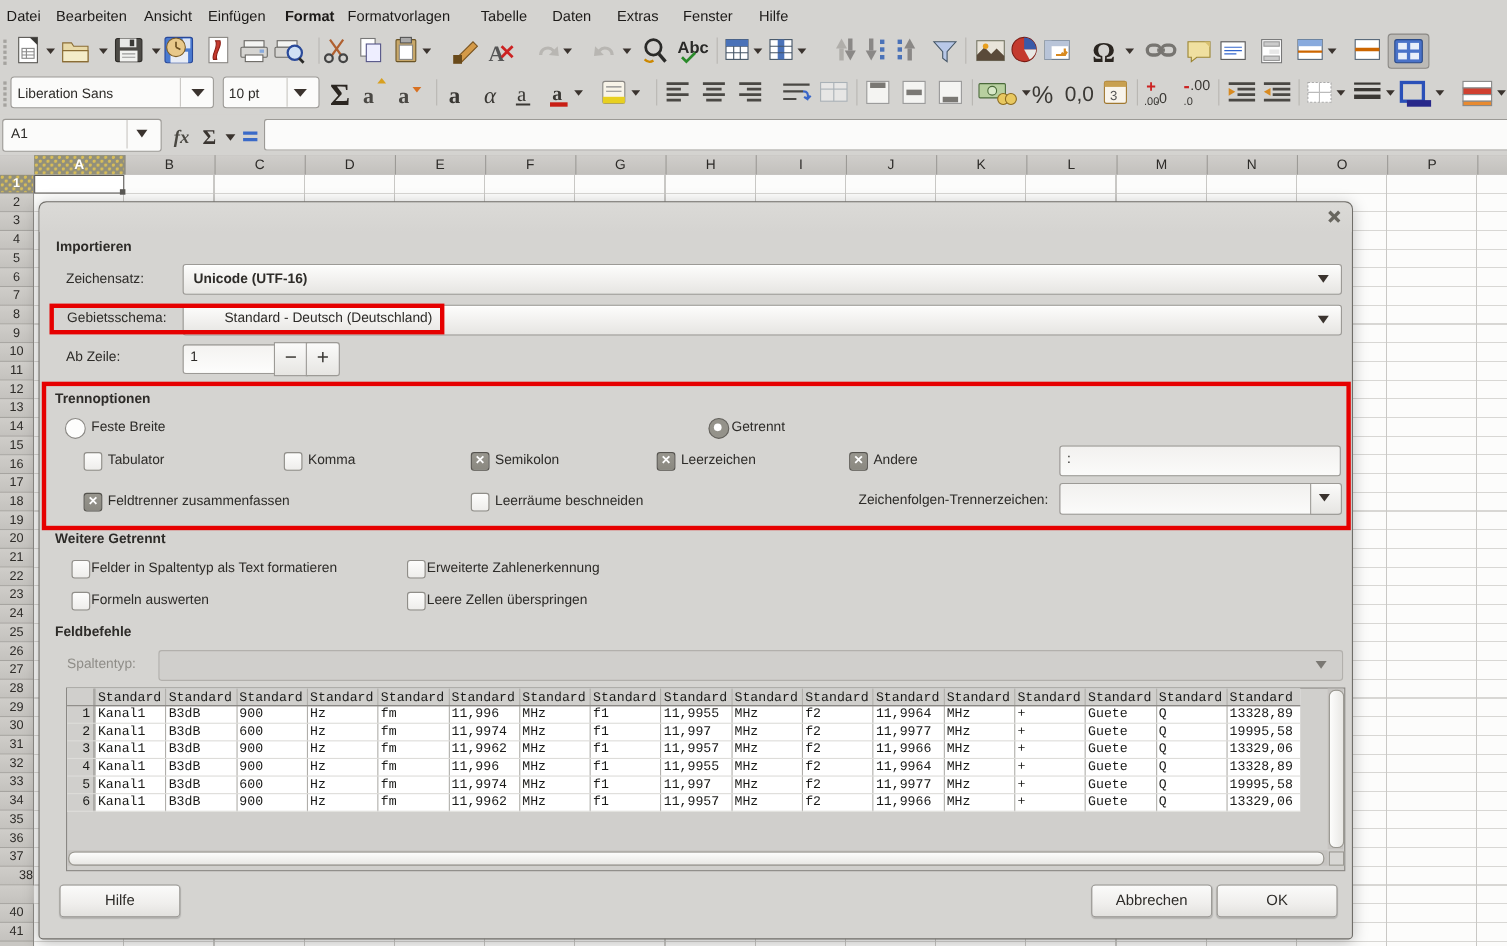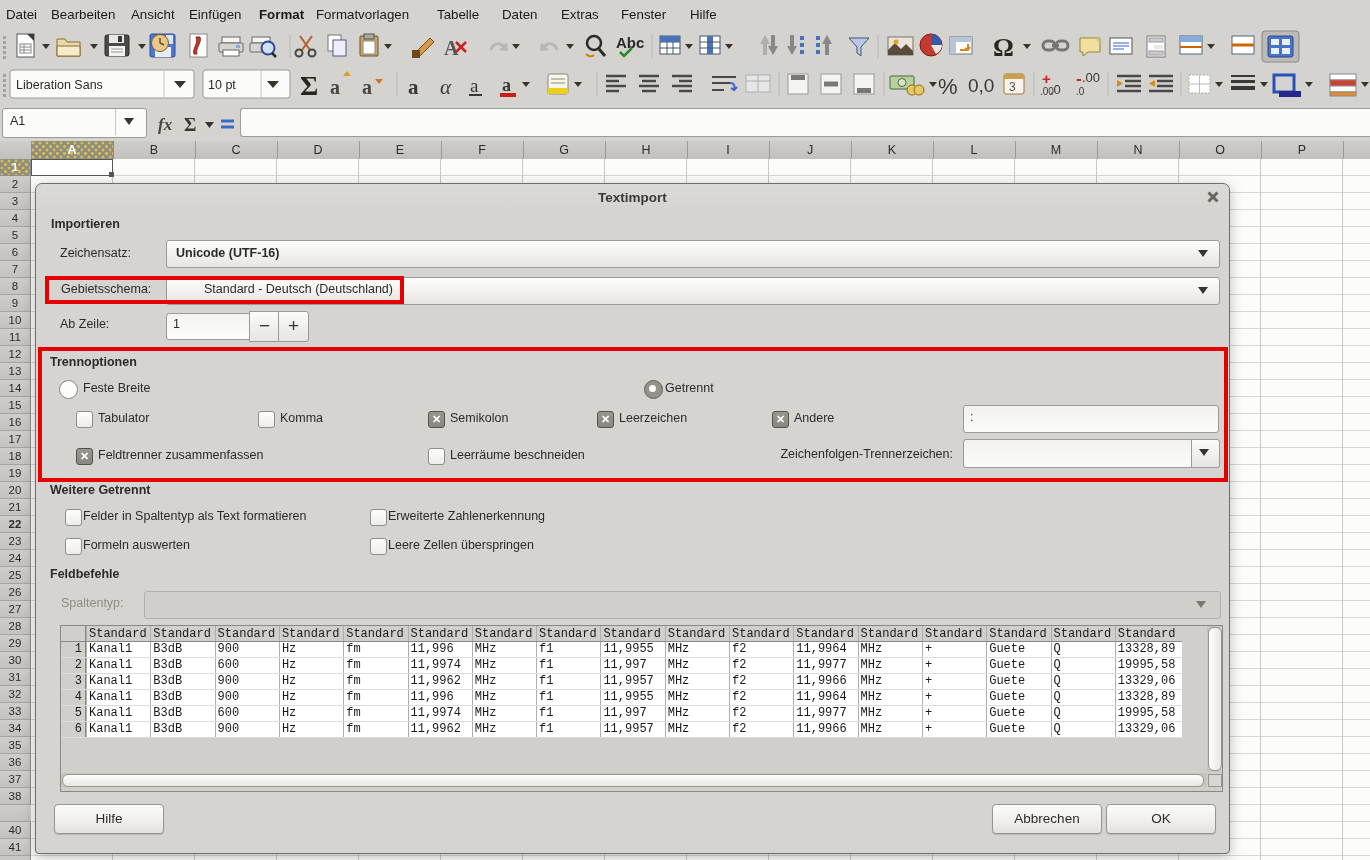--- a/index.html
+++ b/index.html
@@ -433,47 +433,46 @@
 <div class="ab" style="left:0;top:187px;width:30px;height:16px;background:linear-gradient(#cfcdc9,#c4c2be);border-bottom:1px solid #a6a4a0;color:#2d2b28;text-align:center;font-size:11.5px;line-height:16px;">12</div>
 <div class="ab" style="left:0;top:204px;width:30px;height:16px;background:linear-gradient(#cfcdc9,#c4c2be);border-bottom:1px solid #a6a4a0;color:#2d2b28;text-align:center;font-size:11.5px;line-height:16px;">13</div>
 <div class="ab" style="left:0;top:221px;width:30px;height:16px;background:linear-gradient(#cfcdc9,#c4c2be);border-bottom:1px solid #a6a4a0;color:#2d2b28;text-align:center;font-size:11.5px;line-height:16px;">14</div>
 <div class="ab" style="left:0;top:238px;width:30px;height:16px;background:linear-gradient(#cfcdc9,#c4c2be);border-bottom:1px solid #a6a4a0;color:#2d2b28;text-align:center;font-size:11.5px;line-height:16px;">15</div>
 <div class="ab" style="left:0;top:255px;width:30px;height:16px;background:linear-gradient(#cfcdc9,#c4c2be);border-bottom:1px solid #a6a4a0;color:#2d2b28;text-align:center;font-size:11.5px;line-height:16px;">16</div>
 <div class="ab" style="left:0;top:272px;width:30px;height:16px;background:linear-gradient(#cfcdc9,#c4c2be);border-bottom:1px solid #a6a4a0;color:#2d2b28;text-align:center;font-size:11.5px;line-height:16px;">17</div>
 <div class="ab" style="left:0;top:289px;width:30px;height:16px;background:linear-gradient(#cfcdc9,#c4c2be);border-bottom:1px solid #a6a4a0;color:#2d2b28;text-align:center;font-size:11.5px;line-height:16px;">18</div>
 <div class="ab" style="left:0;top:306px;width:30px;height:16px;background:linear-gradient(#cfcdc9,#c4c2be);border-bottom:1px solid #a6a4a0;color:#2d2b28;text-align:center;font-size:11.5px;line-height:16px;">19</div>
 <div class="ab" style="left:0;top:323px;width:30px;height:16px;background:linear-gradient(#cfcdc9,#c4c2be);border-bottom:1px solid #a6a4a0;color:#2d2b28;text-align:center;font-size:11.5px;line-height:16px;">20</div>
 <div class="ab" style="left:0;top:340px;width:30px;height:16px;background:linear-gradient(#cfcdc9,#c4c2be);border-bottom:1px solid #a6a4a0;color:#2d2b28;text-align:center;font-size:11.5px;line-height:16px;">21</div>
-<div class="ab" style="left:0;top:357px;width:30px;height:16px;background:linear-gradient(#cfcdc9,#c4c2be);border-bottom:1px solid #a6a4a0;color:#2d2b28;text-align:center;font-size:11.5px;line-height:16px;font-weight:bold;">22</div>
+<div class="ab" style="left:0;top:357px;width:30px;height:16px;background:linear-gradient(#cfcdc9,#c4c2be);border-bottom:1px solid #a6a4a0;color:#2d2b28;text-align:center;font-size:11.5px;line-height:16px;">22</div>
 <div class="ab" style="left:0;top:374px;width:30px;height:16px;background:linear-gradient(#cfcdc9,#c4c2be);border-bottom:1px solid #a6a4a0;color:#2d2b28;text-align:center;font-size:11.5px;line-height:16px;">23</div>
 <div class="ab" style="left:0;top:391px;width:30px;height:16px;background:linear-gradient(#cfcdc9,#c4c2be);border-bottom:1px solid #a6a4a0;color:#2d2b28;text-align:center;font-size:11.5px;line-height:16px;">24</div>
 <div class="ab" style="left:0;top:408px;width:30px;height:16px;background:linear-gradient(#cfcdc9,#c4c2be);border-bottom:1px solid #a6a4a0;color:#2d2b28;text-align:center;font-size:11.5px;line-height:16px;">25</div>
 <div class="ab" style="left:0;top:425px;width:30px;height:16px;background:linear-gradient(#cfcdc9,#c4c2be);border-bottom:1px solid #a6a4a0;color:#2d2b28;text-align:center;font-size:11.5px;line-height:16px;">26</div>
 <div class="ab" style="left:0;top:442px;width:30px;height:16px;background:linear-gradient(#cfcdc9,#c4c2be);border-bottom:1px solid #a6a4a0;color:#2d2b28;text-align:center;font-size:11.5px;line-height:16px;">27</div>
 <div class="ab" style="left:0;top:459px;width:30px;height:16px;background:linear-gradient(#cfcdc9,#c4c2be);border-bottom:1px solid #a6a4a0;color:#2d2b28;text-align:center;font-size:11.5px;line-height:16px;">28</div>
 <div class="ab" style="left:0;top:476px;width:30px;height:16px;background:linear-gradient(#cfcdc9,#c4c2be);border-bottom:1px solid #a6a4a0;color:#2d2b28;text-align:center;font-size:11.5px;line-height:16px;">29</div>
 <div class="ab" style="left:0;top:493px;width:30px;height:16px;background:linear-gradient(#cfcdc9,#c4c2be);border-bottom:1px solid #a6a4a0;color:#2d2b28;text-align:center;font-size:11.5px;line-height:16px;">30</div>
 <div class="ab" style="left:0;top:510px;width:30px;height:16px;background:linear-gradient(#cfcdc9,#c4c2be);border-bottom:1px solid #a6a4a0;color:#2d2b28;text-align:center;font-size:11.5px;line-height:16px;">31</div>
 <div class="ab" style="left:0;top:527px;width:30px;height:16px;background:linear-gradient(#cfcdc9,#c4c2be);border-bottom:1px solid #a6a4a0;color:#2d2b28;text-align:center;font-size:11.5px;line-height:16px;">32</div>
 <div class="ab" style="left:0;top:544px;width:30px;height:16px;background:linear-gradient(#cfcdc9,#c4c2be);border-bottom:1px solid #a6a4a0;color:#2d2b28;text-align:center;font-size:11.5px;line-height:16px;">33</div>
 <div class="ab" style="left:0;top:561px;width:30px;height:16px;background:linear-gradient(#cfcdc9,#c4c2be);border-bottom:1px solid #a6a4a0;color:#2d2b28;text-align:center;font-size:11.5px;line-height:16px;">34</div>
 <div class="ab" style="left:0;top:578px;width:30px;height:16px;background:linear-gradient(#cfcdc9,#c4c2be);border-bottom:1px solid #a6a4a0;color:#2d2b28;text-align:center;font-size:11.5px;line-height:16px;">35</div>
 <div class="ab" style="left:0;top:595px;width:30px;height:16px;background:linear-gradient(#cfcdc9,#c4c2be);border-bottom:1px solid #a6a4a0;color:#2d2b28;text-align:center;font-size:11.5px;line-height:16px;">36</div>
 <div class="ab" style="left:0;top:612px;width:30px;height:16px;background:linear-gradient(#cfcdc9,#c4c2be);border-bottom:1px solid #a6a4a0;color:#2d2b28;text-align:center;font-size:11.5px;line-height:16px;">37</div>
-<div class="ab" style="left:0;top:629px;width:30px;height:16px;background:linear-gradient(#cfcdc9,#c4c2be);border-bottom:1px solid #a6a4a0;color:#2d2b28;text-align:center;font-size:11.5px;line-height:16px;">38</div>
+<div class="ab" style="left:0;top:629px;width:30px;height:16px;background:linear-gradient(#cfcdc9,#c4c2be);border-bottom:1px solid #a6a4a0;color:#2d2b28;text-align:right;font-size:11.5px;line-height:16px;">38</div>
 <div class="ab" style="left:0;top:646px;width:30px;height:16px;background:linear-gradient(#cfcdc9,#c4c2be);border-bottom:1px solid #a6a4a0;color:#2d2b28;text-align:center;font-size:11.5px;line-height:16px;padding-left:26px;">39</div>
 <div class="ab" style="left:0;top:663px;width:30px;height:16px;background:linear-gradient(#cfcdc9,#c4c2be);border-bottom:1px solid #a6a4a0;color:#2d2b28;text-align:center;font-size:11.5px;line-height:16px;">40</div>
 <div class="ab" style="left:0;top:680px;width:30px;height:16px;background:linear-gradient(#cfcdc9,#c4c2be);border-bottom:1px solid #a6a4a0;color:#2d2b28;text-align:center;font-size:11.5px;line-height:16px;">41</div>
 </div>
 <div class="ab" style="left:31px;top:159px;width:1339px;height:701px;background:#fcfcfb;background-image:repeating-linear-gradient(to right,transparent 0 81px,#c9c8c5 81px 82px),repeating-linear-gradient(to bottom,transparent 0 16px,#d8d7d4 16px 17px);"></div>
 <div class="ab" style="left:31px;top:159px;width:80px;height:15px;background:#fff;border:1.5px solid #5a5854;"></div>
 <div class="ab" style="left:109px;top:172px;width:5px;height:5px;background:#5a5854;"></div>
 <div class="ab" style="left:35px;top:183px;width:1193px;height:669px;background:#d5d4d1;border:1px solid #706e69;border-radius:7px 7px 4px 4px;box-shadow:0 3px 14px rgba(0,0,0,0.25);">
 <div class="ab" style="left:0;top:0;width:100%;height:27px;border-radius:7px 7px 0 0;background:linear-gradient(#dbdad7,#d5d4d1);"></div>
-<div class="ab bold" style="left:0;top:6px;width:100%;text-align:center;font-size:13.5px;color:#3b3936;">Textimport</div>
 <svg class="ab" style="left:1170px;top:6px" width="14" height="14">
         <g stroke="#68665f" stroke-width="3">
           <line x1="2.5" y1="2.5" x2="11.5" y2="11.5"></line>
           <line x1="11.5" y1="2.5" x2="2.5" y2="11.5"></line>
         </g>
       </svg>
 <div class="lbl bold" style="left:15px;top:33px;">Importieren</div>
 <div class="lbl" style="left:24px;top:62px;">Zeichensatz:</div>
 <div class="combo" style="left:130px;top:56px;width:1052px;height:26px;"></div>
 <div class="lbl" style="left:140px;top:62px;font-weight:bold;">Unicode (UTF-16)</div>

